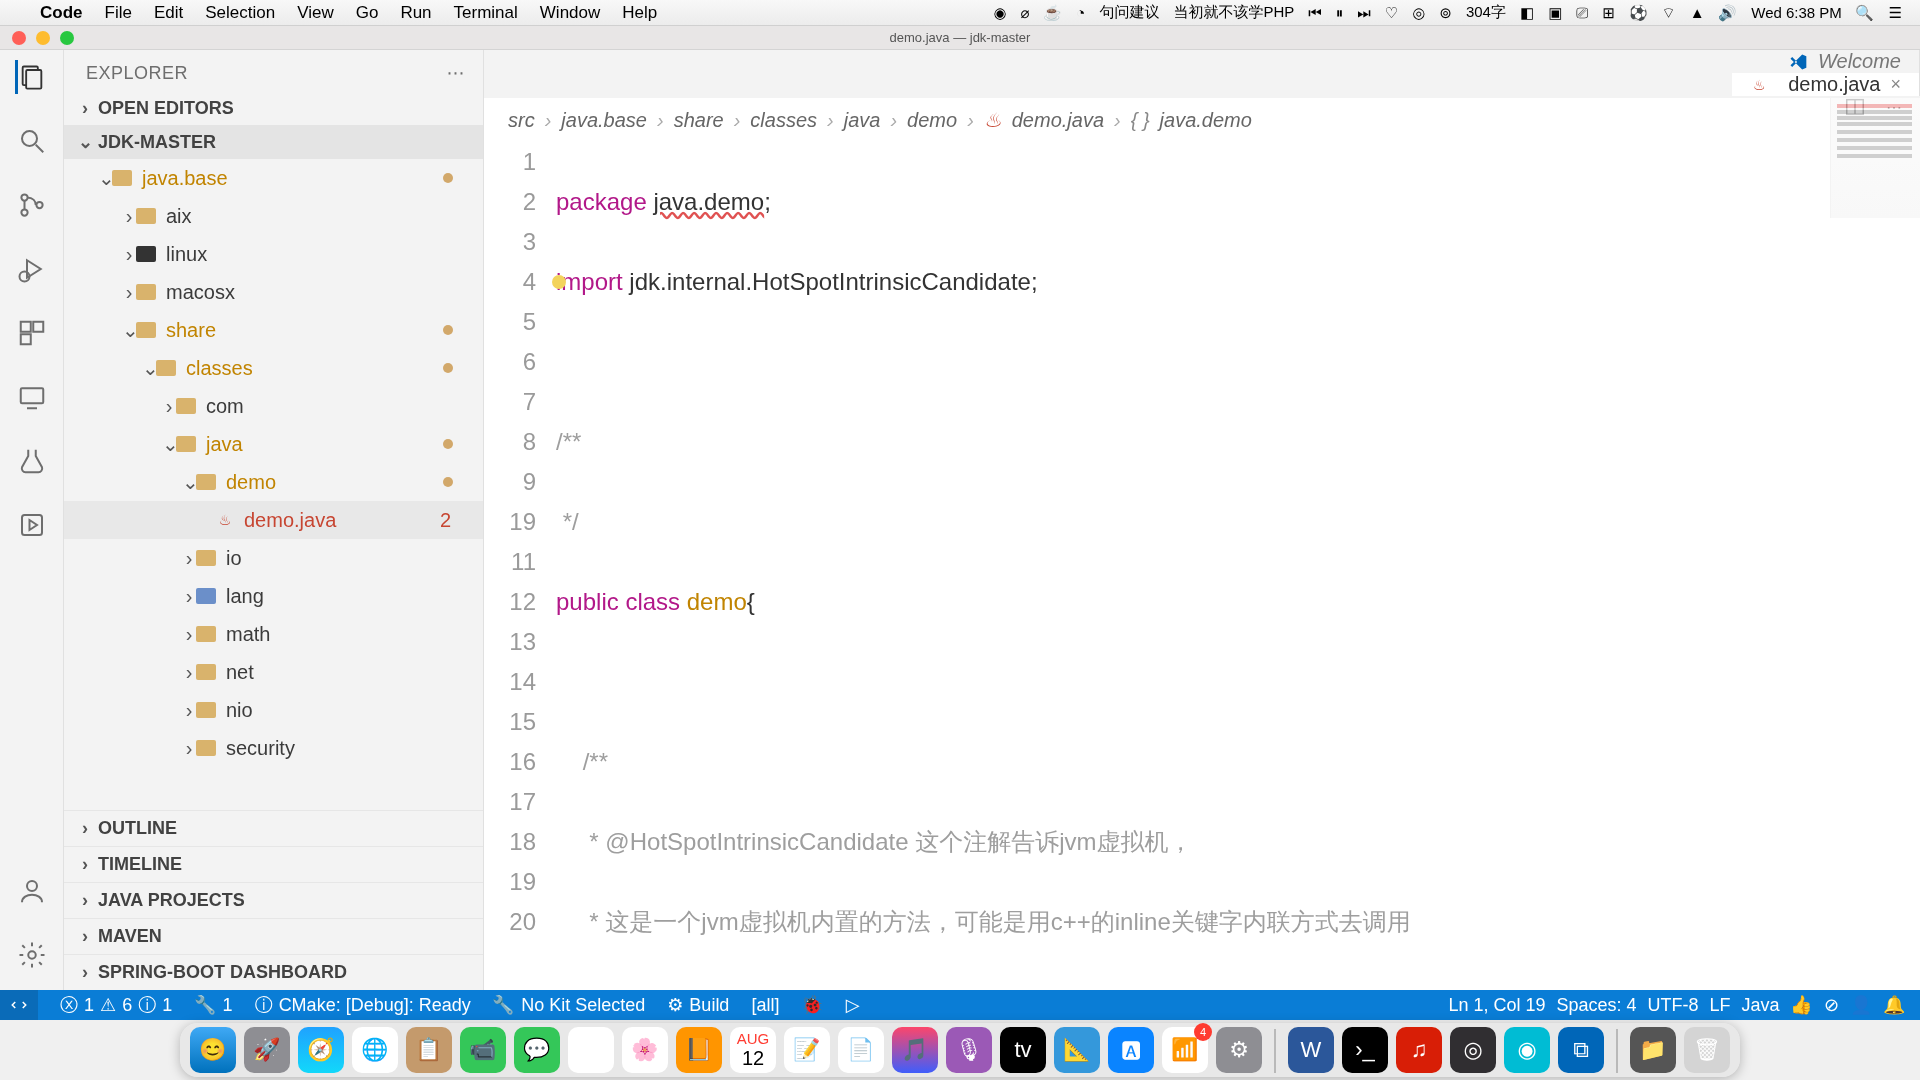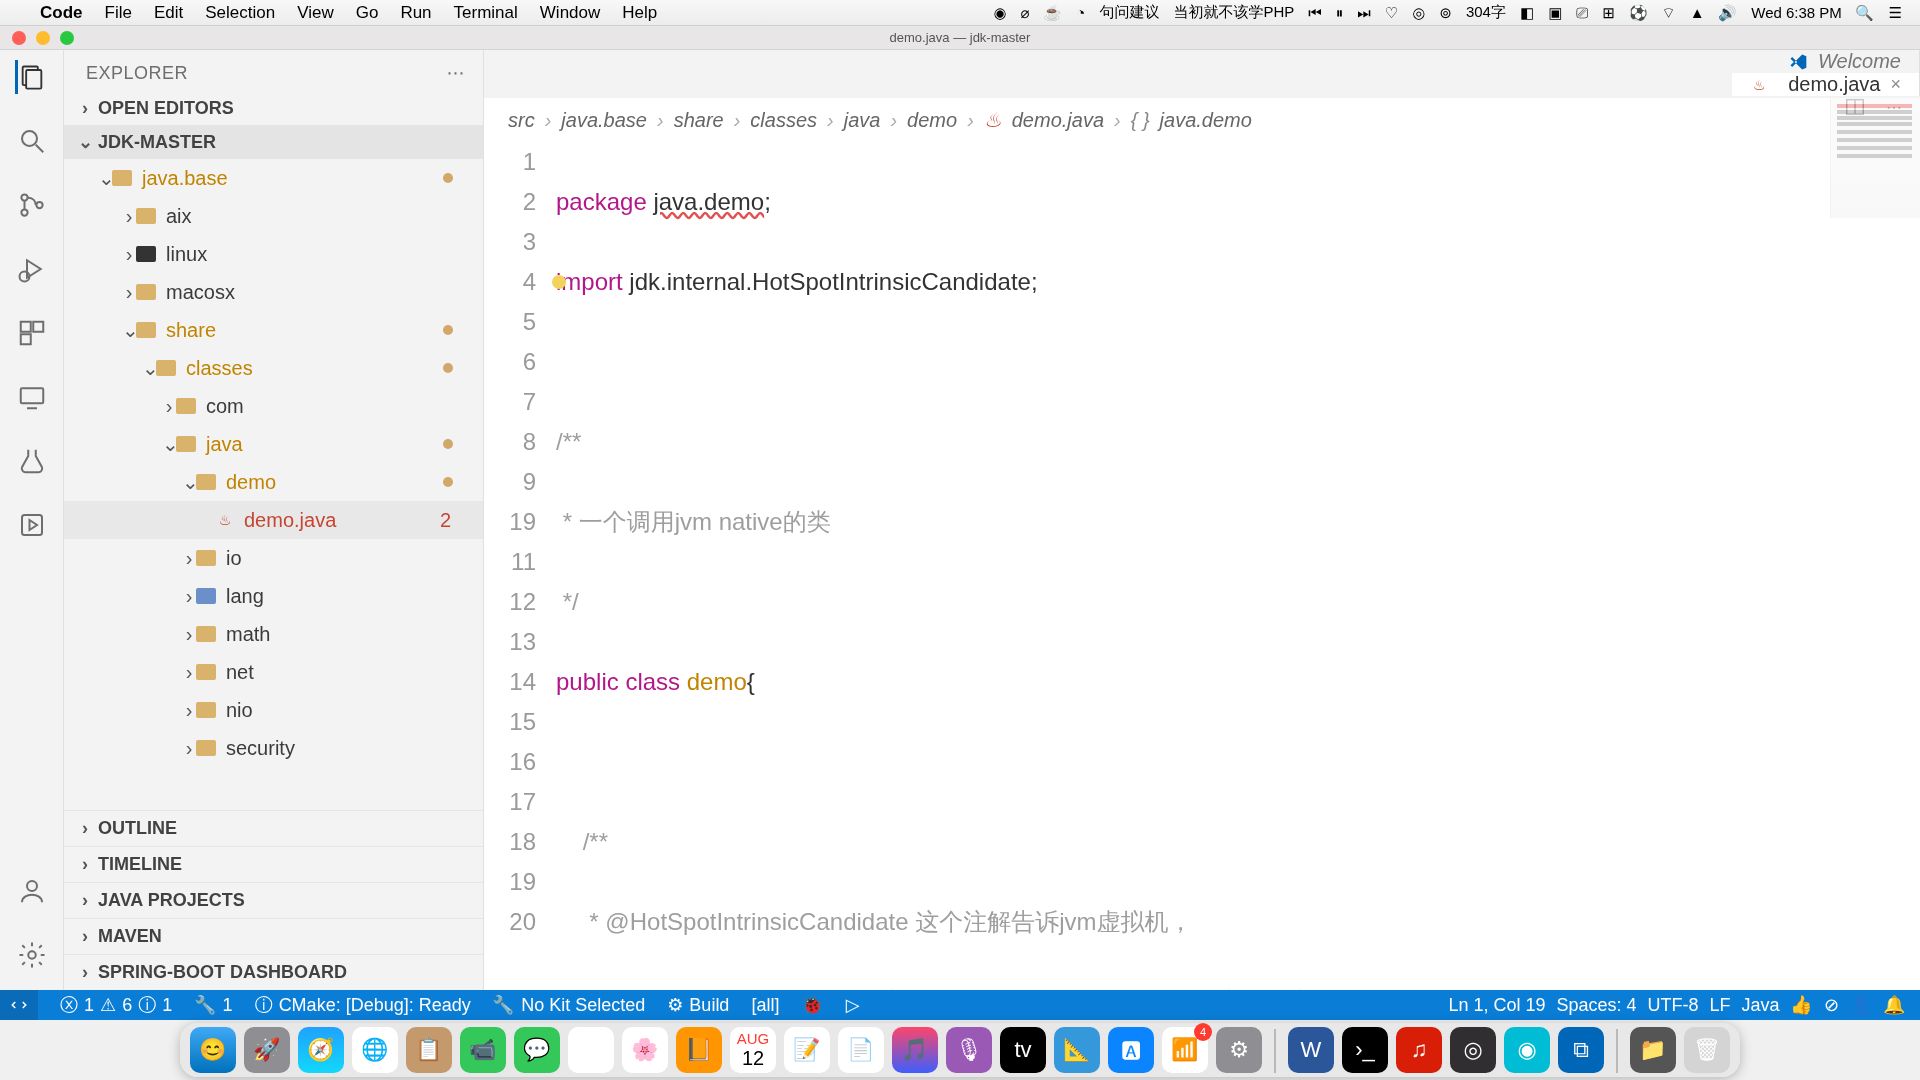--- a/index.html
+++ b/index.html
@@ -389,21 +389,20 @@
         <div>17</div>
         <div>18</div>
         <div>19</div>
         <div>20</div>
       </div>
       <div class="code">
 <div><span class="kw">package</span> <span class="err-underline">java.demo</span><span>;</span></div>
 <div><span class="highlight-dot"></span><span class="kw">import</span><span> jdk.internal.HotSpotIntrinsicCandidate;</span></div>
 <div> </div>
 <div><span class="cmt">/**</span></div>
-<div><span class="cmt"> * 一个调用jvm native的类</span></div>
 <div><span class="cmt"> */</span></div>
 <div><span class="kw">public</span> <span class="kw">class</span> <span class="cls">demo</span><span>{</span></div>
 <div> </div>
 <div><span class="cmt">    /**</span></div>
 <div><span class="cmt">     * @HotSpotIntrinsicCandidate 这个注解告诉jvm虚拟机，</span></div>
 <div><span class="cmt">     * 这是一个jvm虚拟机内置的方法，可能是用c++的inline关键字内联方式去调用</span></div>
 
 
 
 

